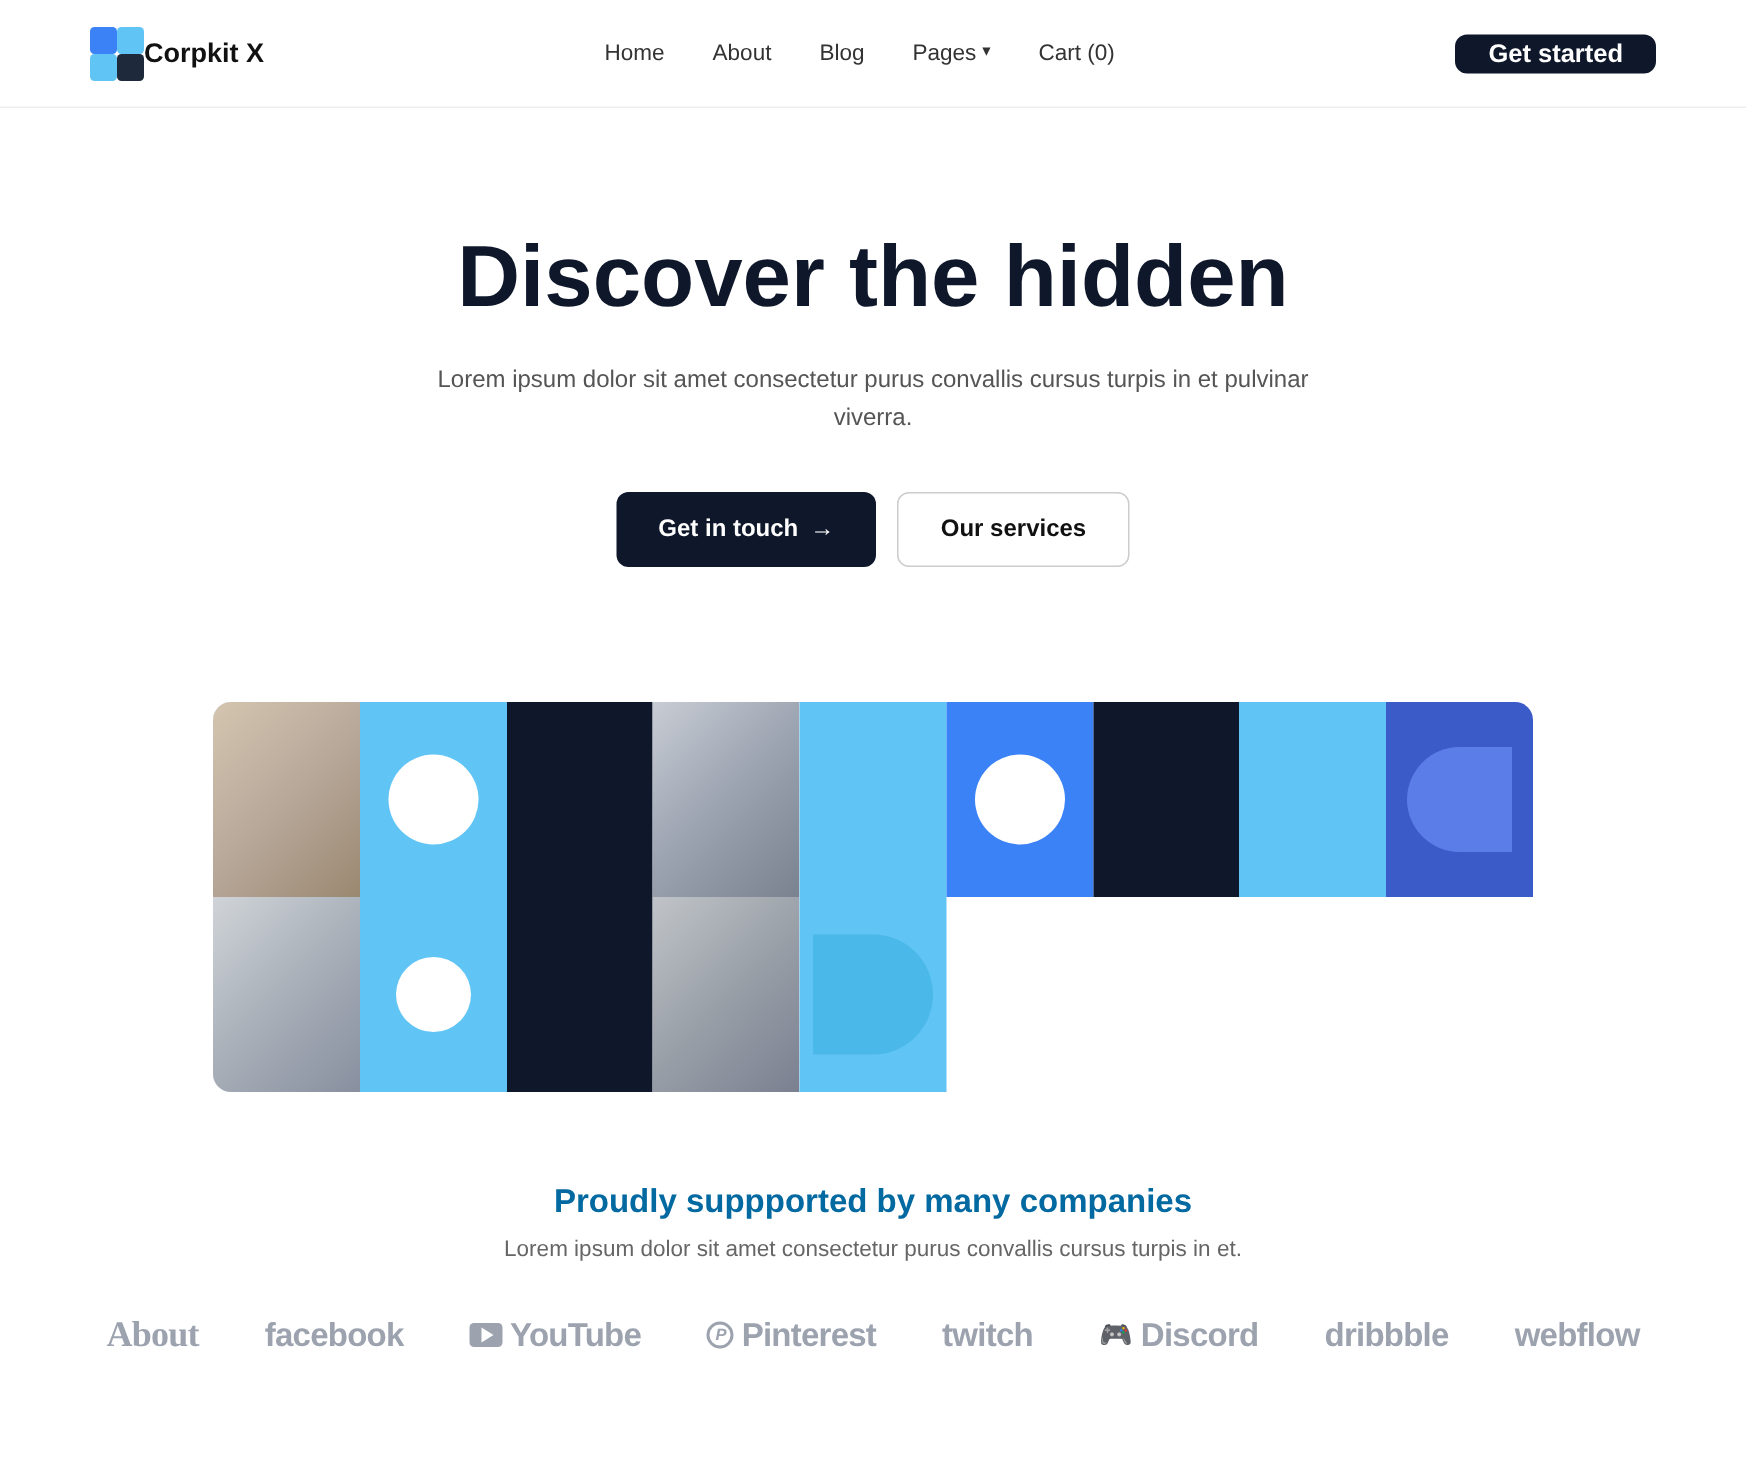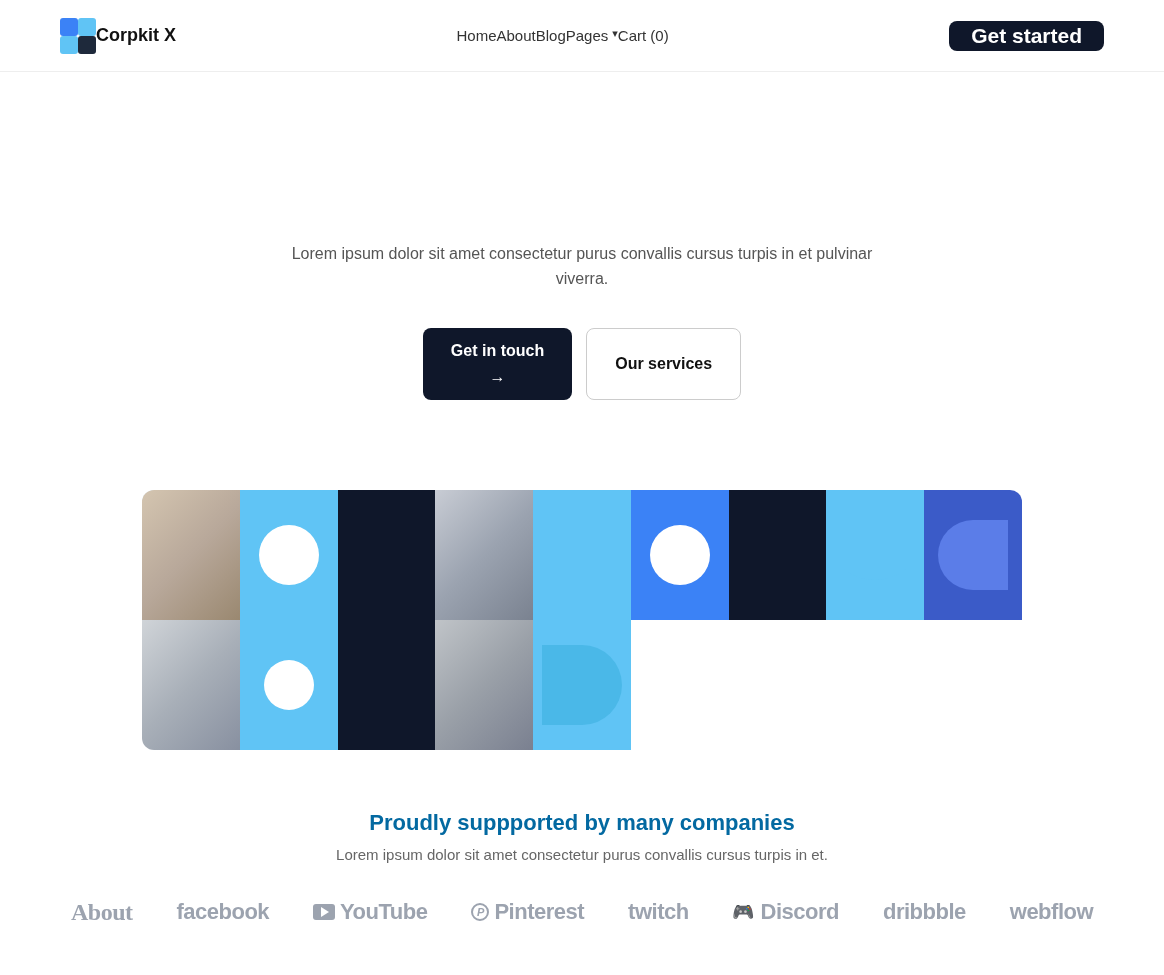--- a/index.html
+++ b/index.html
@@ -10,38 +10,38 @@
       display: flex; align-items: center; justify-content: space-between;
       padding: 0 60px; height: 72px; border-bottom: 1px solid #eee;
     }
     .nav-logo { display: flex; align-items: center; text-decoration: none; }
     .logo-icon { width: 36px; height: 36px; position: relative; }
     .logo-sq1 { position: absolute; width: 18px; height: 18px; background: #3b82f6; top: 0; left: 0; border-radius: 3px; }
     .logo-sq2 { position: absolute; width: 18px; height: 18px; background: #60c4f5; top: 0; left: 18px; border-radius: 3px; }
     .logo-sq3 { position: absolute; width: 18px; height: 18px; background: #60c4f5; top: 18px; left: 0; border-radius: 3px; }
     .logo-sq4 { position: absolute; width: 18px; height: 18px; background: #1e293b; top: 18px; left: 18px; border-radius: 3px; }
     .logo-text { font-size: 18px; font-weight: 700; color: #111; }
-    .nav-links { display: flex; align-items: center; }
+    .nav-links { display: flex; align-items: center; gap: 32px; }
     .nav-links a { text-decoration: none; color: #333; font-size: 15px; font-weight: 500; }
     .pages-btn { display: flex; align-items: flex-start; gap: 4px; cursor: pointer; color: #333; font-size: 15px; font-weight: 400; background: none; border: none; }
     .chevron { font-size: 11px; }
     .get-started-btn {
       background: #0f172a; color: #fff; border: none; padding: 3px 22px;
-      border-radius: 8px; font-size: 21px; font-weight: 600; cursor: pointer;
+      border-radius: 8px; font-size: 17px; font-weight: 600; cursor: pointer;
     }
 
     
     .hero { text-align: center; padding: 80px 20px 40px; }
     .hero h1 { font-size: 58px; font-weight: 800; line-height: 1.15; max-width: 780px; margin: 0 auto 22px; color: #0f172a; }
     .hero p { font-size: 16px; color: #555; max-width: 600px; margin: 0 auto 36px; line-height: 1.6; }
     .hero-btns { display: flex; justify-content: center; gap: 14px; }
     .btn-dark {
       background: #0f172a; color: #fff; border: none; padding: 14px 28px;
       border-radius: 8px; font-size: 16px; font-weight: 600; cursor: pointer;
-      display: flex; align-items: center; gap: 8px; flex-direction: column;
+      display: flex; align-items: center; gap: 8px;
     }
     .btn-outline {
       background: #fff; color: #111; border: 1.5px solid #ccc; padding: 15px 28px;
       border-radius: 8px; font-size: 16px; font-weight: 600; cursor: pointer;
     }
     .arrow { font-size: 16px; }
 
     
     .image-grid {
       display: grid;
@@ -132,21 +132,21 @@
       <span class="chevron">▾</span>
     </button>
     <a href="#">Cart (0)</a>
   </div>
 
   <button class="get-started-btn">Get started</button>
 </nav>
 
 <section class="hero">
   <h1>
-    <br>
+    <span>Discover the hidden</span><br>
   </h1>
   <p>Lorem ipsum dolor sit amet consectetur purus convallis cursus turpis in et pulvinar viverra.</p>
   <div class="hero-btns">
     <button class="btn-dark">
       <span>Get in touch</span>
       <span class="arrow">→</span>
     </button>
     <button class="btn-outline">Our services</button>
   </div>
 </section>

